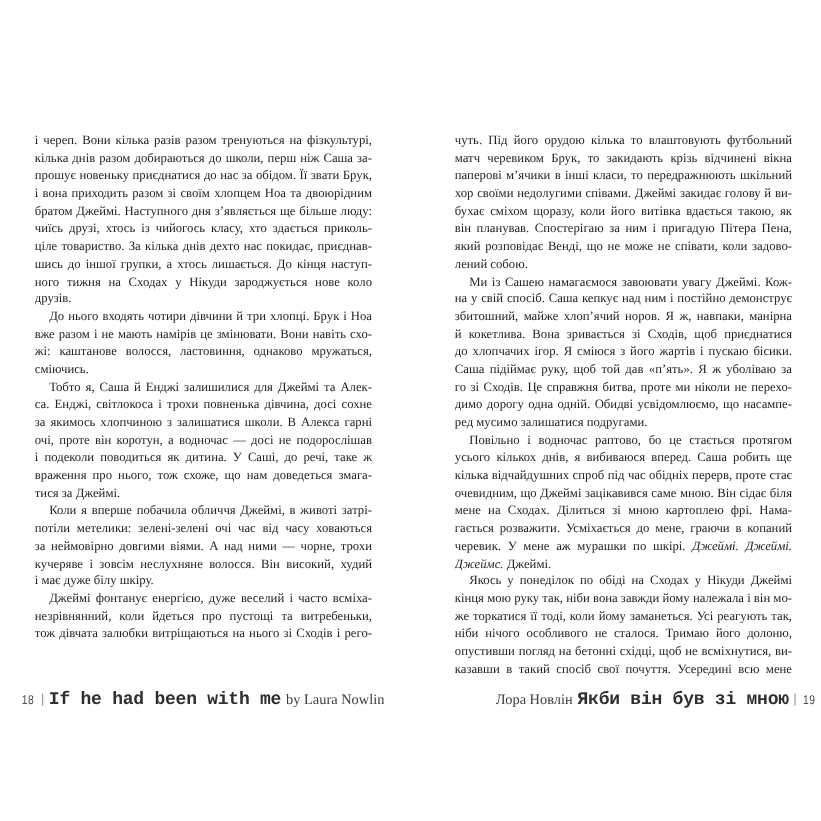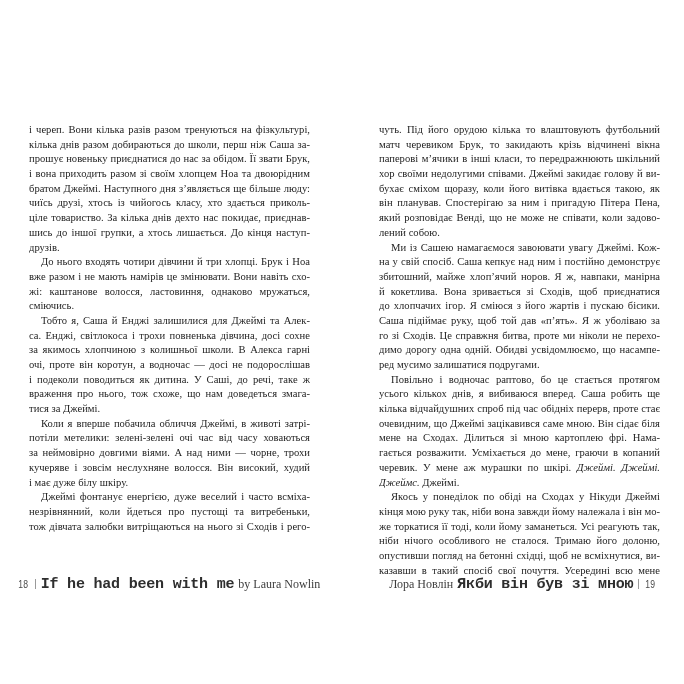--- a/index.html
+++ b/index.html
@@ -5,38 +5,37 @@
   html,body{margin:0;padding:0;}
   body{
     width:684px;height:684px;overflow:hidden;
     background:#ffffff;
     font-family:"Liberation Serif","DejaVu Serif",serif;
   }
   .spread{position:relative;width:684px;height:684px;background:#ffffff;}
   .text-col{
     position:absolute;top:111px;width:281px;
     color:#242424;
-    margin-top:12px;
   }
   .text-col.left{left:29px;}
   .text-col.right{left:379px;}
   .line{
     height:14.7px;line-height:14.7px;font-size:10.6px;
     text-align:justify;text-align-last:justify;
     overflow:hidden;white-space:normal;
   }
   .line.end{text-align:right;text-align-last:left;}
   .line.indent{text-indent:12px;}
   .italic{font-style:italic;}
   .footer{
     position:absolute;top:576px;height:14px;line-height:13px;
     color:#3c3c3c;white-space:nowrap;
   }
   .footer.fleft{left:17px;}
-  .footer.fright{right:27px;}
+  .footer.fright{right:3px;}
   .pagenum{
     font-family:"Liberation Sans","DejaVu Sans",sans-serif;
     font-size:10.5px;color:#4a4a4a;
     display:inline-block;transform:scaleX(.82);transform-origin:center;
     letter-spacing:.5px;
   }
   .bar{
     display:inline-block;width:1px;height:10px;background:#9a9a9a;
     margin:0 5px;vertical-align:-1px;
   }
@@ -56,28 +55,29 @@
 
   <div class="text-col left" id="left-lines">
       <div class="line">і череп. Вони кілька разів разом тренуються на фізкультурі,</div>
       <div class="line">кілька днів разом добираються до школи, перш ніж Саша за-</div>
       <div class="line">прошує новеньку приєднатися до нас за обідом. Її звати Брук,</div>
       <div class="line">і вона приходить разом зі своїм хлопцем Ноа та двоюрідним</div>
       <div class="line">братом Джеймі. Наступного дня з’являється ще більше люду:</div>
       <div class="line">чиїсь друзі, хтось із чийогось класу, хто здається приколь-</div>
       <div class="line">ціле товариство. За кілька днів дехто нас покидає, приєднав-</div>
       <div class="line">шись до іншої групки, а хтось лишається. До кінця наступ-</div>
+      <div class="line">ного тижня на Сходах у Нікуди зароджується нове коло</div>
       <div class="line end">друзів.</div>
       <div class="line indent">До нього входять чотири дівчини й три хлопці. Брук і Ноа</div>
       <div class="line">вже разом і не мають намірів це змінювати. Вони навіть схо-</div>
       <div class="line">жі: каштанове волосся, ластовиння, однаково мружаться,</div>
       <div class="line end">сміючись.</div>
       <div class="line indent">Тобто я, Саша й Енджі залишилися для Джеймі та Алек-</div>
       <div class="line">са. Енджі, світлокоса і трохи повненька дівчина, досі сохне</div>
-      <div class="line">за якимось хлопчиною з колишньої школи. В Алекса гарні</div>
+      <div class="line">за якимось хлопчиною з залишатися школи. В Алекса гарні</div>
       <div class="line">очі, проте він коротун, а водночас — досі не подорослішав</div>
       <div class="line">і подеколи поводиться як дитина. У Саші, до речі, таке ж</div>
       <div class="line">враження про нього, тож схоже, що нам доведеться змага-</div>
       <div class="line end">тися за Джеймі.</div>
       <div class="line indent">Коли я вперше побачила обличчя Джеймі, в животі затрі-</div>
       <div class="line">потіли метелики: зелені-зелені очі час від часу ховаються</div>
       <div class="line">за неймовірно довгими віями. А над ними — чорне, трохи</div>
       <div class="line">кучеряве і зовсім неслухняне волосся. Він високий, худий</div>
       <div class="line end">і має дуже білу шкіру.</div>
       <div class="line indent">Джеймі фонтанує енергією, дуже веселий і часто всміха-</div>

